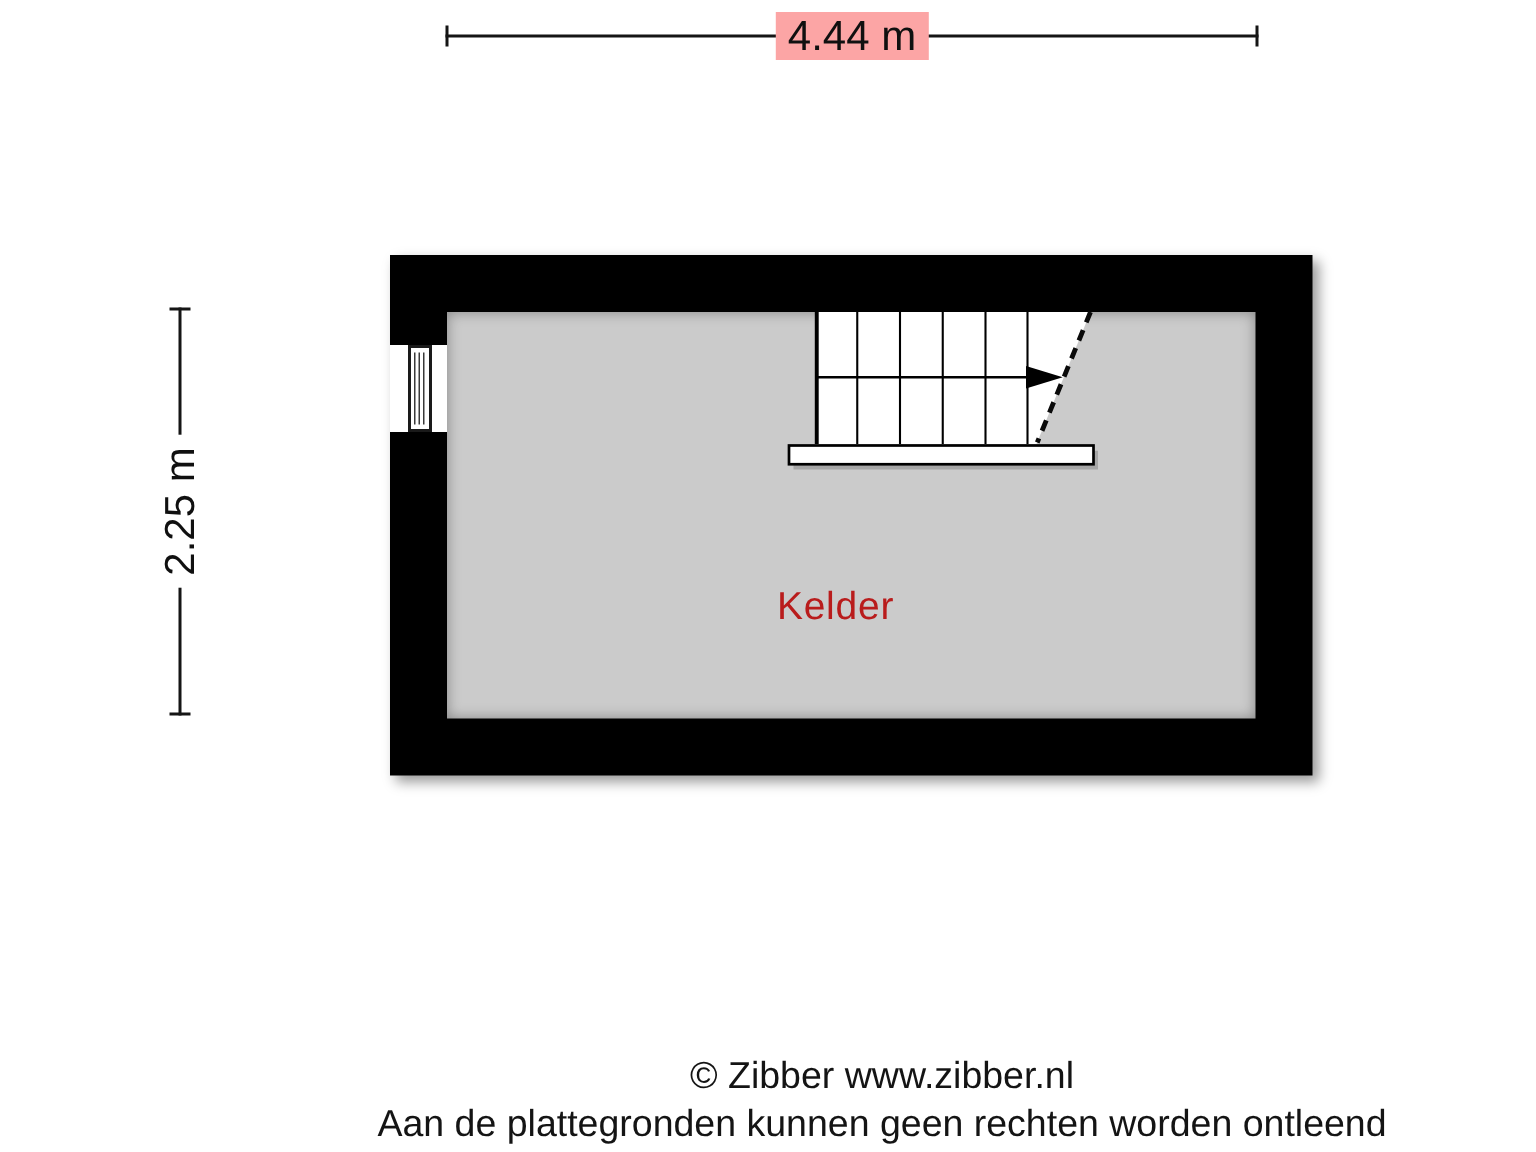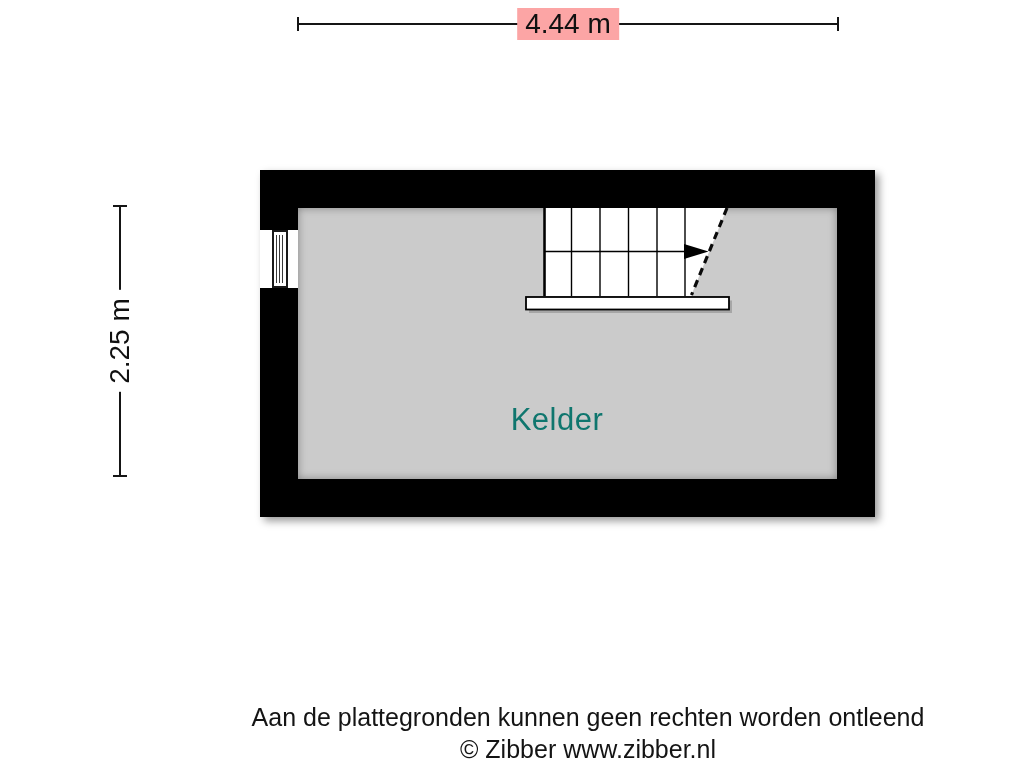--- a/index.html
+++ b/index.html
@@ -46,22 +46,22 @@
   .window-frame{
     position:absolute;left:12px;top:0;width:16px;height:58px;
     background:#ffffff;border:2px solid #1a1a1a;box-sizing:border-box;
   }
   .window-pane{position:absolute;top:3px;bottom:3px;width:1px;background:#3a3a3a;}
   .window-pane.p1{left:2px;}
   .window-pane.p2{left:5px;}
   .window-pane.p3{left:8px;}
   .stairs-svg{position:absolute;left:520px;top:204px;width:215px;height:112px;}
   .room-label{
-    position:absolute;left:557px;top:420px;transform:translate(-50%,-50%);
-    font-size:31px;color:#0f766e;letter-spacing:0.5px;white-space:nowrap;
+    position:absolute;left:557px;top:404px;transform:translate(-50%,-50%);
+    font-size:26px;color:#b91c1c;letter-spacing:0.5px;white-space:nowrap;
   }
   
   .footer{
     position:absolute;left:588px;top:701px;transform:translateX(-50%);
     text-align:center;font-size:25px;line-height:32px;color:#141414;white-space:nowrap;
   }
 </style>
 </head>
 <body>
 
@@ -103,15 +103,15 @@
   <line x1="544" y1="251.5" x2="687" y2="251.5" stroke="#000000" stroke-width="1.6"></line>
   <polygon points="684,244 708.5,251.5 684,259" fill="#000000"></polygon>
   <line x1="727" y1="208" x2="691.5" y2="295" stroke="#0a0a0a" stroke-width="3.2" stroke-dasharray="7.5 5.5"></line>
   <rect x="529" y="300.5" width="203" height="12.5" fill="#000000" opacity="0.18"></rect>
   <rect x="526" y="297" width="203" height="12.5" fill="#ffffff" stroke="#000000" stroke-width="1.8"></rect>
 </svg>
 
 <div class="room-label">Kelder</div>
 
 <div class="footer">
+  <div>© Zibber www.zibber.nl</div>
   <div>Aan de plattegronden kunnen geen rechten worden ontleend</div>
-  <div>© Zibber www.zibber.nl</div>
 </div>
 
 </body></html>

